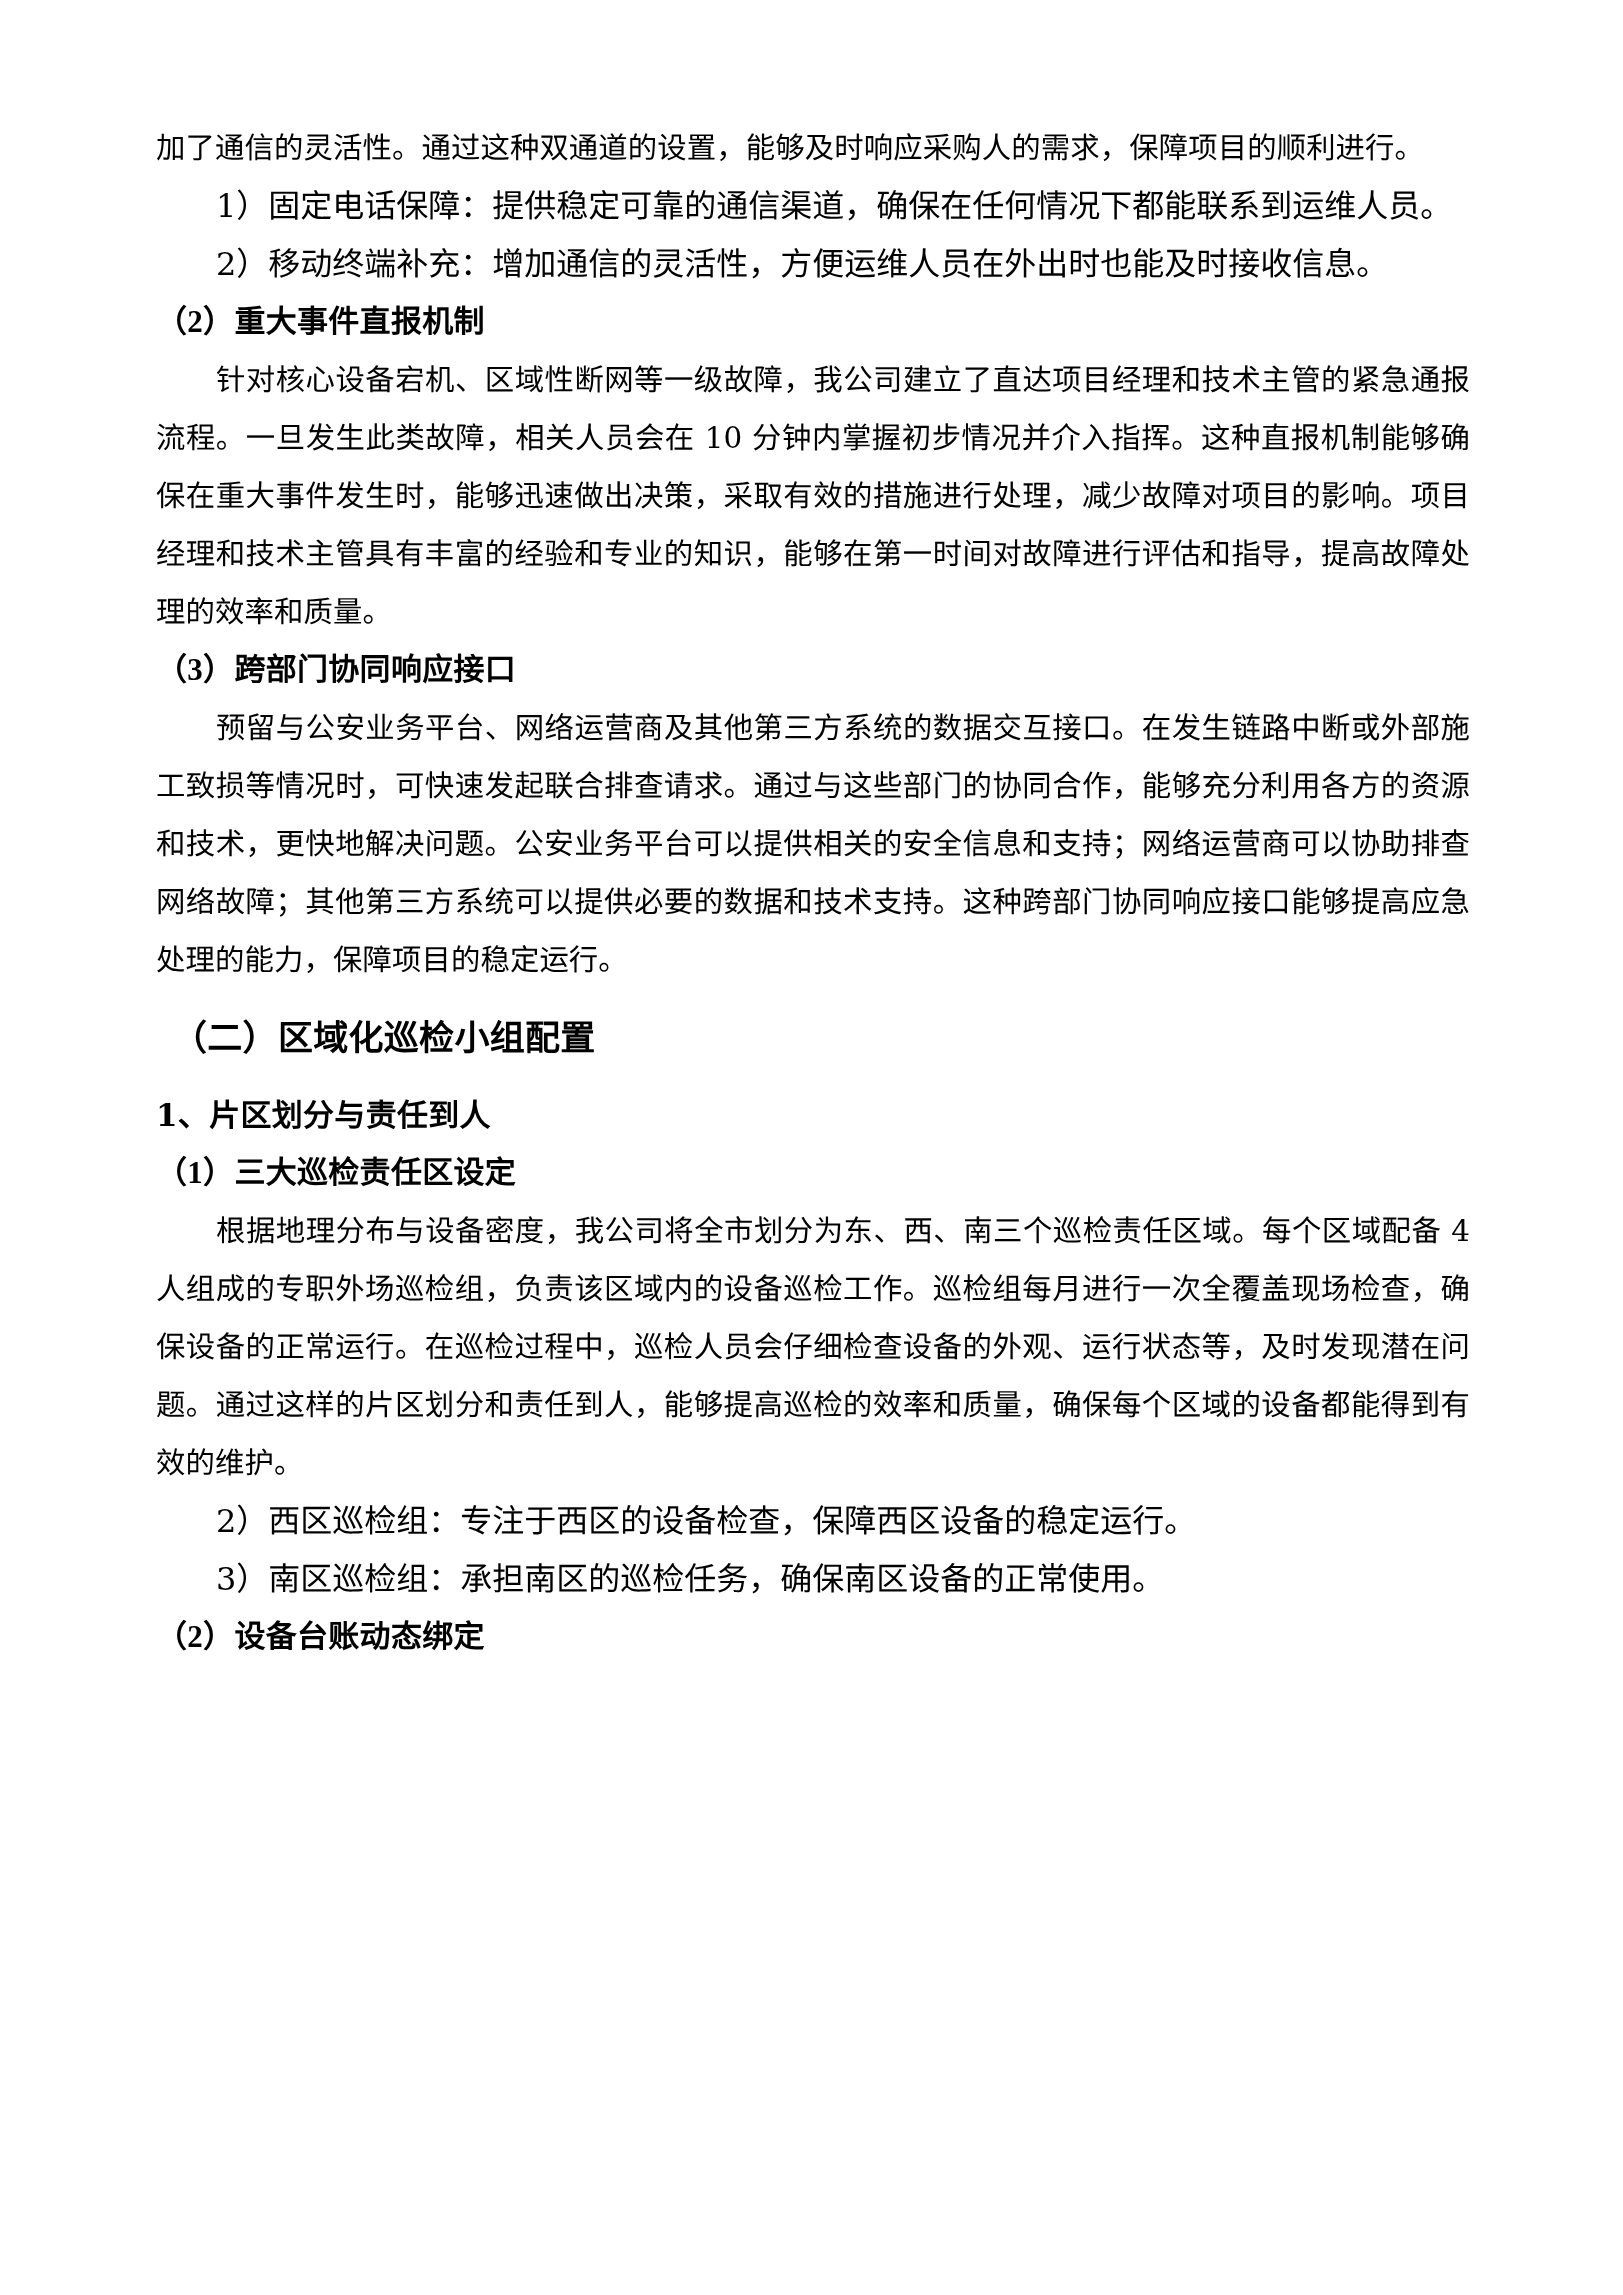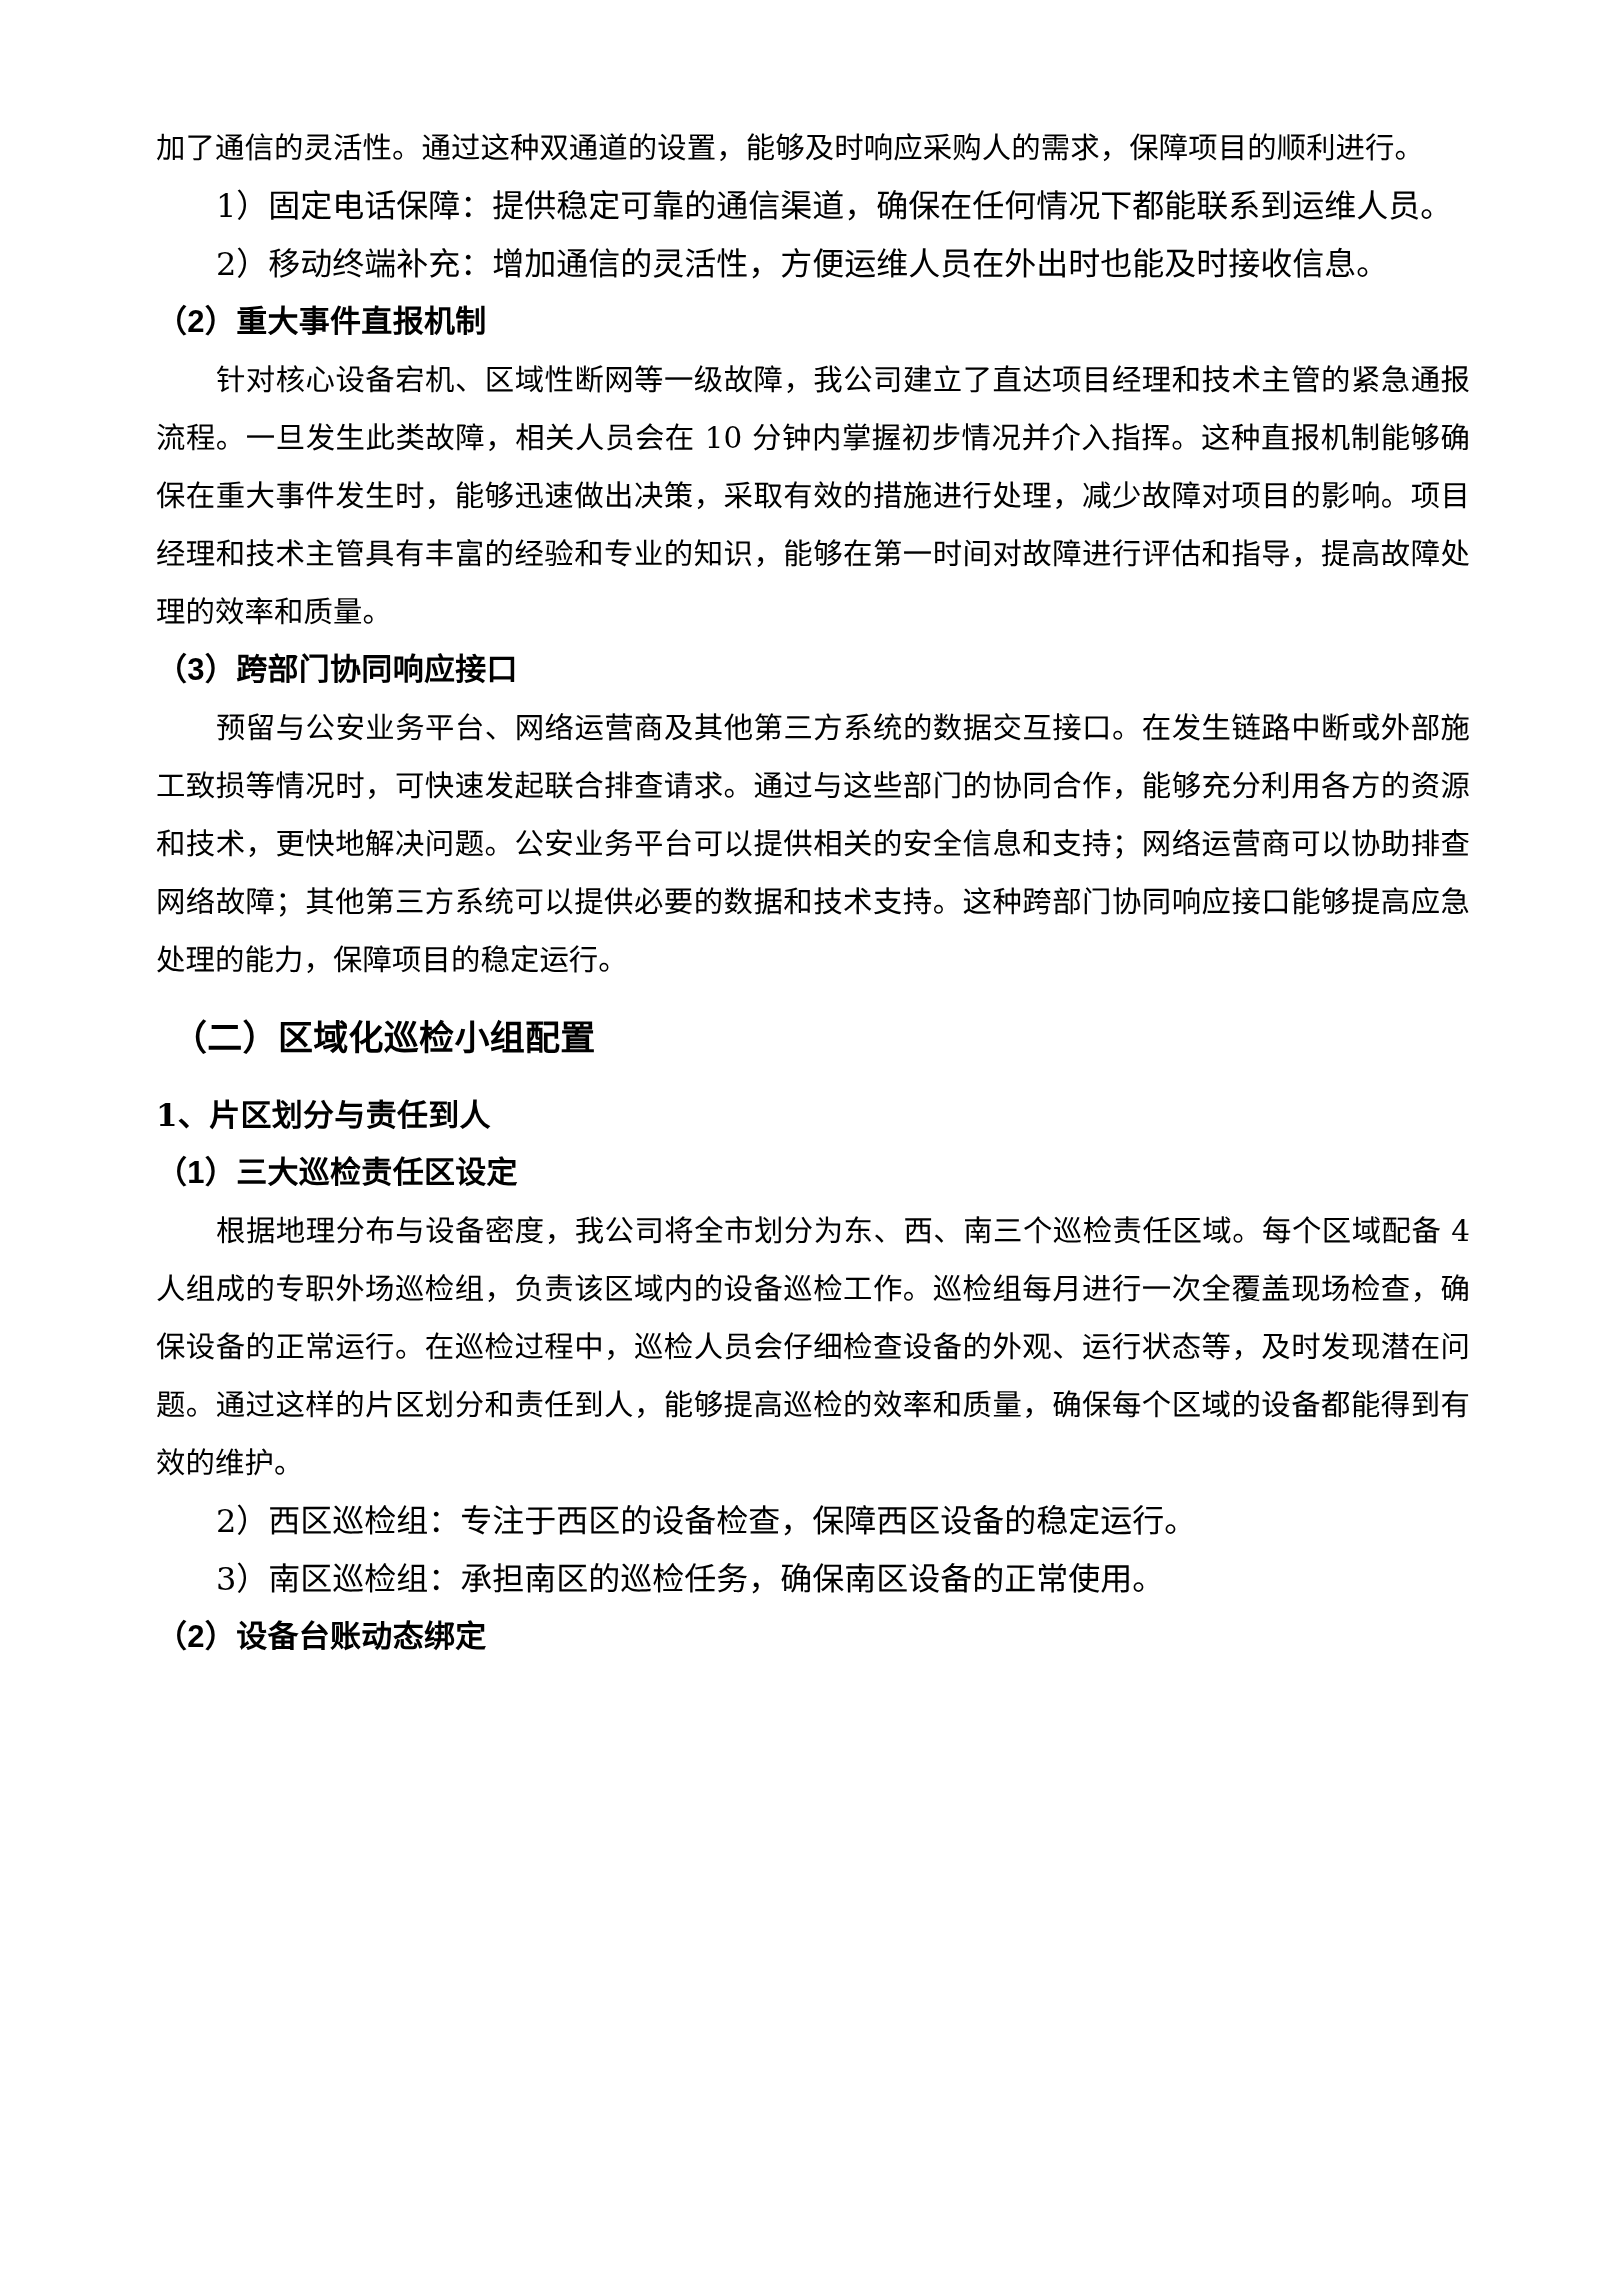--- a/index.html
+++ b/index.html
@@ -70,21 +70,21 @@
   .h-level3 {
     font-family: "DejaVu Serif", "Liberation Serif", serif;
     font-size: 31px;
     line-height: 58px;
     font-weight: bold;
     margin: 0;
     letter-spacing: 0.3px;
   }
 
   .h-level4 {
-    font-family: Liberation Sans, sans-serif;
+    font-family: Liberation Serif, serif;
     font-size: 31px;
     line-height: 58px;
     font-weight: bold;
     margin: 0;
     letter-spacing: 0.3px;
   }
 </style>
 </head>
 <body>
 

